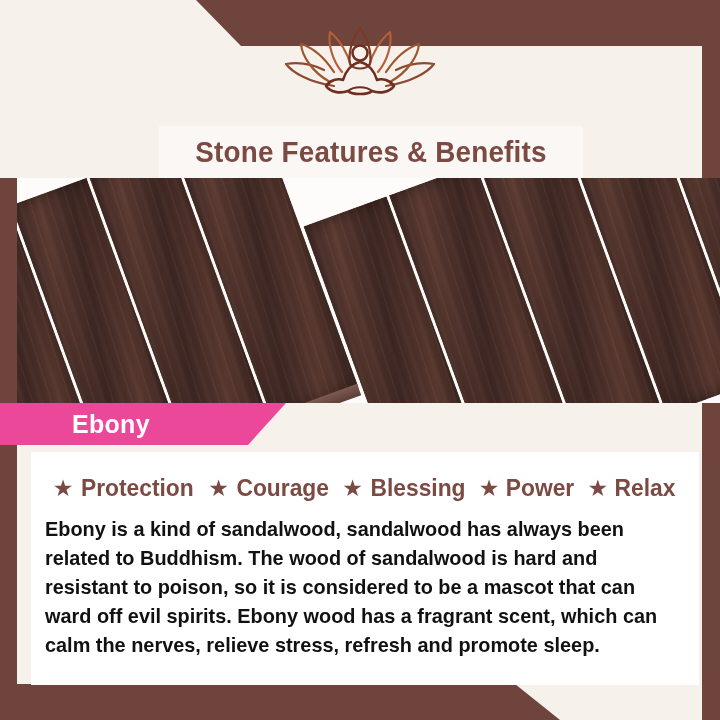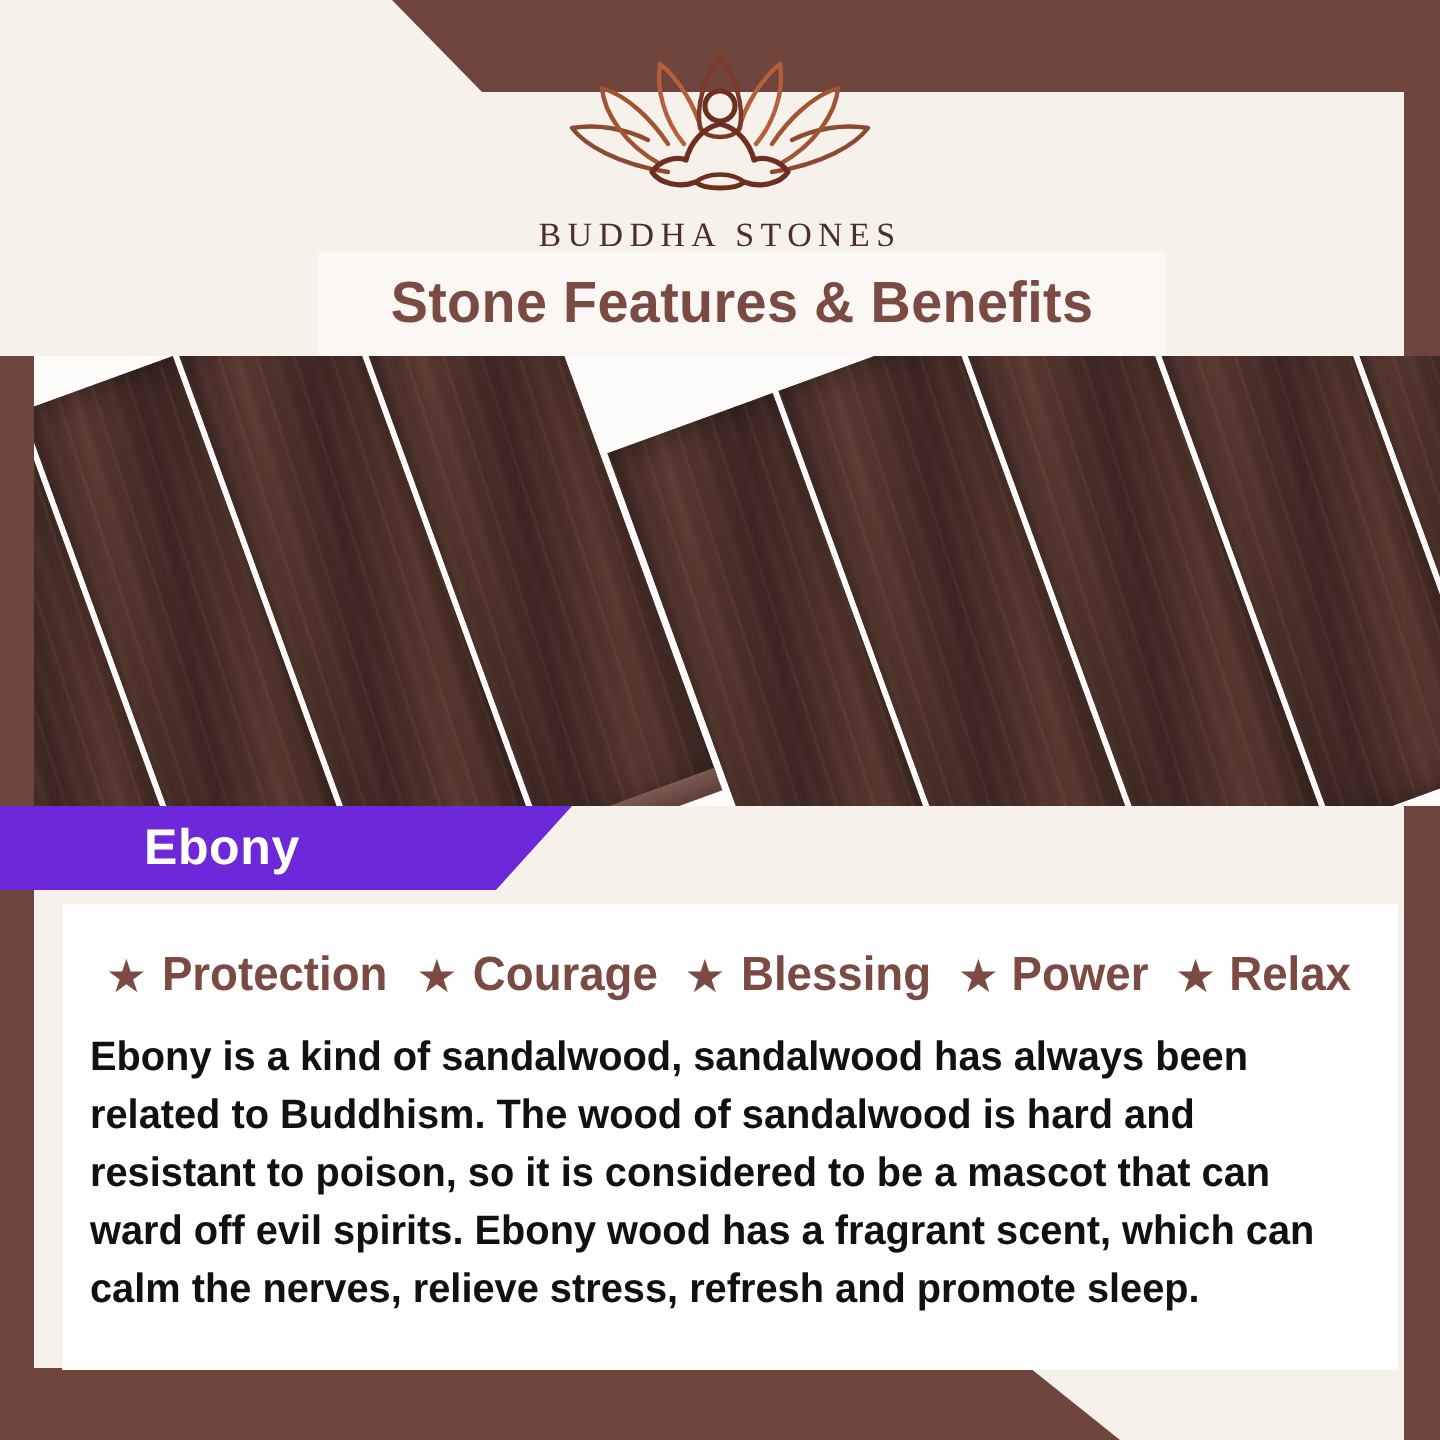--- a/index.html
+++ b/index.html
@@ -139,21 +139,21 @@
     background: linear-gradient(180deg, #7d5a52 0%, #5d3f38 100%);
   }
 
   
   .ebony-banner {
     position: absolute;
     left: 0;
     top: 403px;
     width: 330px;
     height: 42px;
-    background: #6d28d9;
+    background: #ec4899;
     -webkit-clip-path: polygon(0 0, 286px 0, 248px 42px, 0 42px);
     clip-path: polygon(0 0, 286px 0, 248px 42px, 0 42px);
     display: flex;
     align-items: center;
   }
   .ebony-text {
     margin-left: 72px;
     font-size: 25px;
     font-weight: bold;
     color: #ffffff;
@@ -237,21 +237,20 @@
         <path d="M88 8 C80 20 76 32 78 44 C82 50 94 50 98 44 C100 32 96 20 88 8" stroke="#7a3a26"></path>
 
         <circle cx="88" cy="33" r="7.5" stroke="#6e2f20" stroke-width="2.6"></circle>
 
         <path d="M88 42 C79 44 73 52 71 60 C66 58 58 60 54 66 C58 72 68 74 76 71
                  C80 75 96 75 100 71 C108 74 118 72 122 66 C118 60 110 58 105 60
                  C103 52 97 44 88 42 Z" stroke="#6e2f20" stroke-width="2.6"></path>
         <path d="M76 71 C82 66 94 66 100 71" stroke="#6e2f20" stroke-width="2.2"></path>
       </g>
     </svg>
-    <div class="logo-word">BUDDHA STONES</div>
   </div>
 
   <div class="title-panel">
     <div class="title-text">Stone Features &amp; Benefits</div>
   </div>
 
   <div class="photo">
 
     <div class="plank-group" style="left:-40px; top:-20px; width:380px; height:290px; transform: rotate(-20deg);">
       <div class="plank" style="left:0;   top:0; width:74px;  height:290px;"></div>

